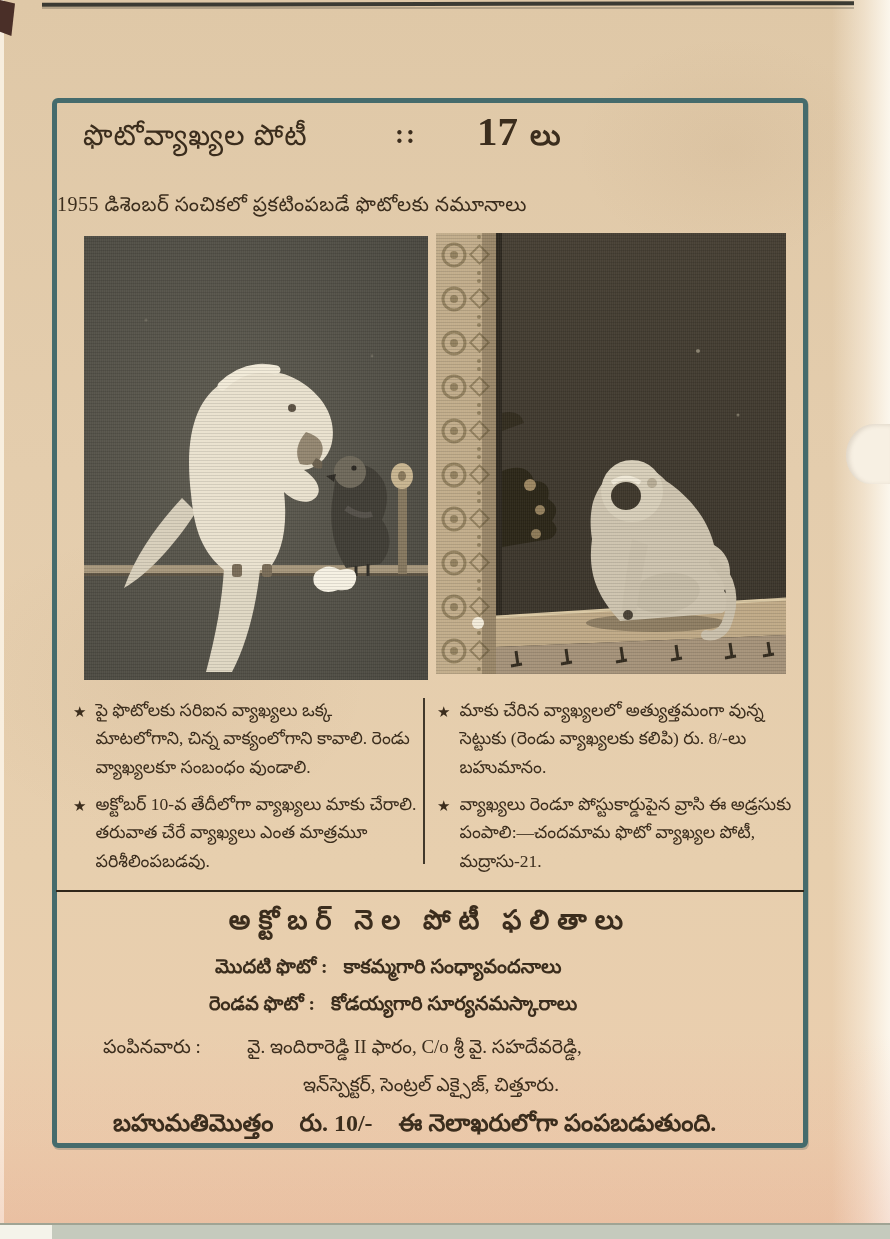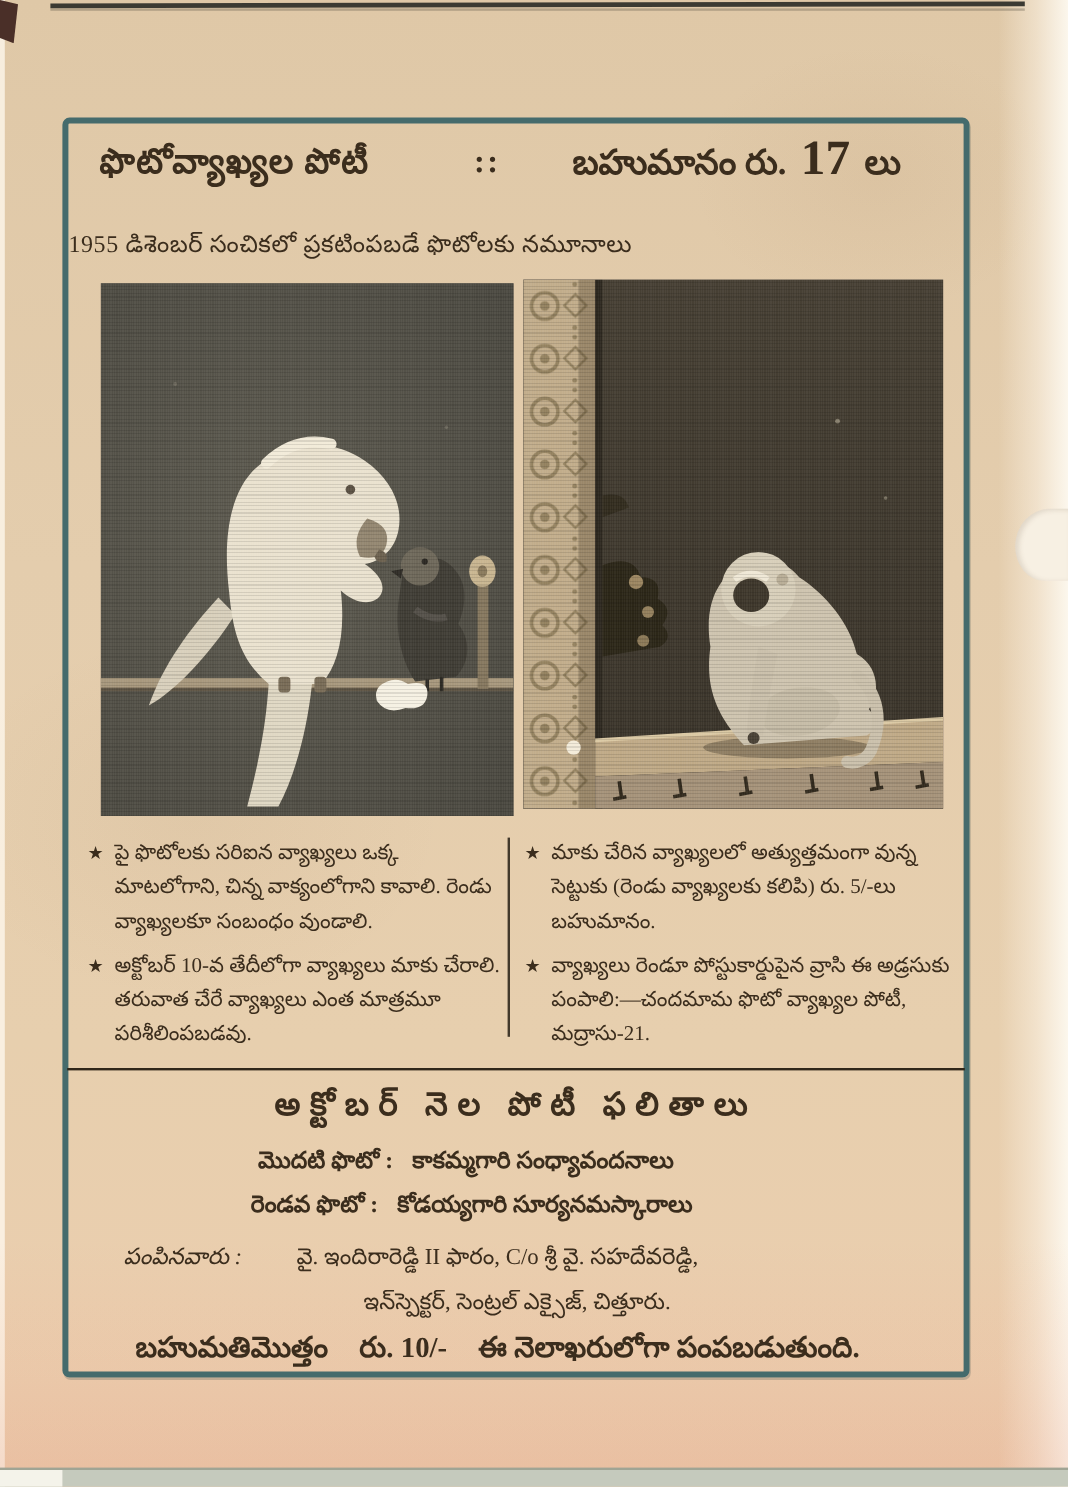--- a/index.html
+++ b/index.html
@@ -40,21 +40,21 @@
     box-shadow:inset 3px 1px 4px rgba(120,100,75,.18);
   }
 
   .frame {
     position:absolute; left:52px; top:98px; width:756px; height:1050px;
     border:5px solid #456b6c; border-radius:6px;
     box-shadow:1px 2px 0 rgba(40,70,70,.22);
   }
   .frame .inner { position:absolute; inset:0; color:#3b2d1d; }
 
-  .title { position:absolute; left:26px; top:16px; font-size:29px; font-weight:bold; letter-spacing:1px; }
+  .title { position:absolute; left:26px; top:16px; font-size:29px; font-weight:normal; letter-spacing:1px; }
   .hdr-sep { position:absolute; left:338px; top:16px; font-size:27px; font-weight:bold; letter-spacing:2px; }
   .hdr-prize { position:absolute; left:420px; top:4px; display:inline-flex; align-items:baseline; gap:12px; }
   .hdr-prize .lbl { font-size:29px; font-weight:bold; }
   .hdr-prize .num { font-size:41px; font-weight:bold; font-family:"Liberation Serif",serif; }
   .hdr-prize .unit { font-size:29px; font-weight:bold; }
   .subtitle { position:absolute; left:0; top:90px; width:100%; font-size:20px; letter-spacing:.5px; }
 
   .photo { position:absolute; overflow:hidden; background:#55524a; }
   .photo-left  { left:27px;  top:133px; width:344px; height:444px; }
   .photo-right { left:379px; top:130px; width:350px; height:441px; }
@@ -73,21 +73,21 @@
   .rule .star { flex:0 0 auto; font-size:15px; padding-top:4px; }
   .col-divider { position:absolute; left:366px; top:595px; width:2px; height:166px; background:#42392b; }
   .h-divider { position:absolute; left:-1px; top:787px; width:748px; height:2px; background:#30271a; }
 
   .results-heading { position:absolute; left:0; top:802px; width:100%; text-align:center; font-size:27px; font-weight:bold; letter-spacing:8px; }
   .result-line { position:absolute; font-size:19.5px; font-weight:bold; white-space:nowrap; }
   .result-line .val { margin-left:16px; }
   .result-1 { left:158px; top:853px; }
   .result-2 { left:152px; top:890px; }
 
-  .sender-label { position:absolute; left:46px;  top:933px; font-size:19px;font-style:italic; }
+  .sender-label { position:absolute; left:46px;  top:933px; font-size:19px; }
   .sender-1     { position:absolute; left:190px; top:933px; font-size:19px; white-space:nowrap; }
   .sender-2     { position:absolute; left:246px; top:971px; font-size:19px; white-space:nowrap; }
 
   .prize-note { position:absolute; left:56px; top:1007px; font-size:24px; font-weight:bold; white-space:nowrap; }
   .prize-note span { margin-right:26px; }
   .prize-note span:last-child { margin-right:0; }
 </style>
 </head>
 <body>
 
@@ -103,21 +103,20 @@
 <div class="bottom-lip"></div>
 <div class="bottom-strip"></div>
 <div class="bottom-strip-white"></div>
 
 <div class="frame">
   <div class="inner">
 
     <div class="title">ఫొటోవ్యాఖ్యల పోటీ</div>
     <div class="hdr-sep">::</div>
     <div class="hdr-prize">
-      <span class="lbl">బహుమానం రు.</span>
       <span class="num">17</span>
       <span class="unit">లు</span>
     </div>
     <div class="subtitle">1955 డిశెంబర్ సంచికలో ప్రకటింపబడే ఫొటోలకు నమూనాలు</div>
 
     <div class="photo photo-left">
       <svg viewBox="0 0 344 444">
         <defs>
           <radialGradient id="lbg" cx="42%" cy="48%" r="75%">
             <stop offset="0" stop-color="#605d52"></stop>
@@ -230,21 +229,21 @@
         <span class="star">★</span>
         <span>అక్టోబర్ 10-వ తేదీలోగా వ్యాఖ్యలు మాకు చేరాలి. తరువాత చేరే వ్యాఖ్యలు ఎంత మాత్రమూ పరిశీలింపబడవు.</span>
       </div>
     </div>
 
     <div class="col-divider"></div>
 
     <div class="rules-col rules-right">
       <div class="rule">
         <span class="star">★</span>
-        <span>మాకు చేరిన వ్యాఖ్యలలో అత్యుత్తమంగా వున్న సెట్టుకు (రెండు వ్యాఖ్యలకు కలిపి) రు. 5/-లు బహుమానం.</span>
+        <span>మాకు చేరిన వ్యాఖ్యలలో అత్యుత్తమంగా వున్న సెట్టుకు (రెండు వ్యాఖ్యలకు కలిపి) రు. 8/-లు బహుమానం.</span>
       </div>
       <div class="rule">
         <span class="star">★</span>
         <span>వ్యాఖ్యలు రెండూ పోస్టుకార్డుపైన వ్రాసి ఈ అడ్రసుకు పంపాలి:—చందమామ ఫొటో వ్యాఖ్యల పోటీ, మద్రాసు-21.</span>
       </div>
     </div>
 
     <div class="h-divider"></div>
 
     <div class="results-heading">అక్టోబర్ నెల పోటీ ఫలితాలు</div>

